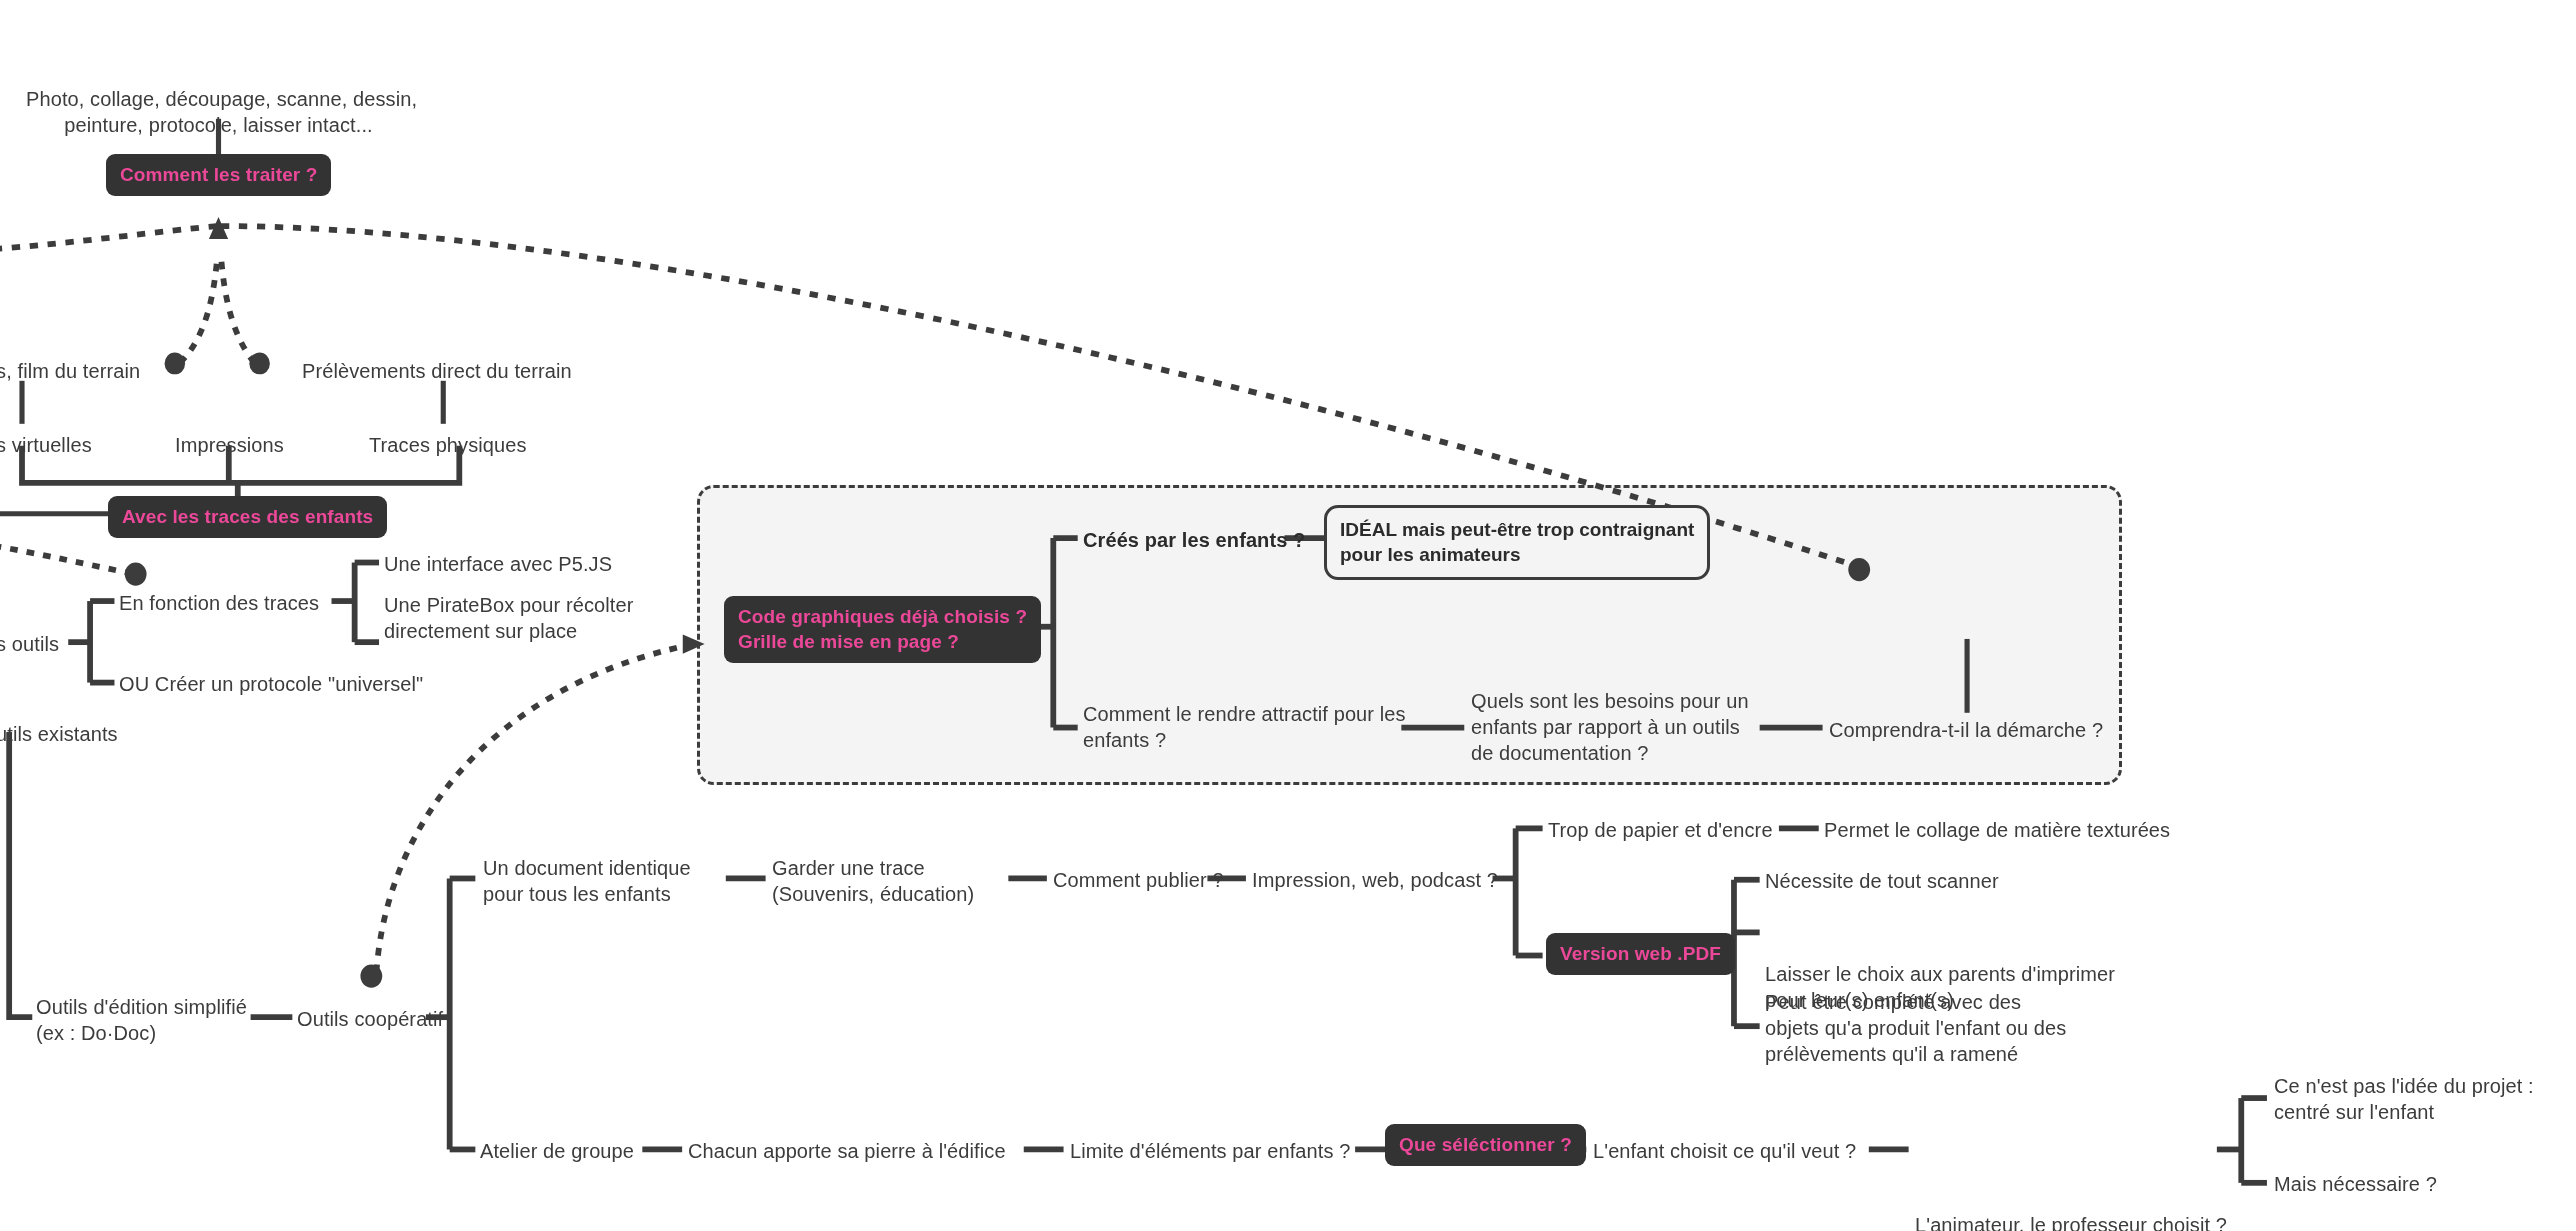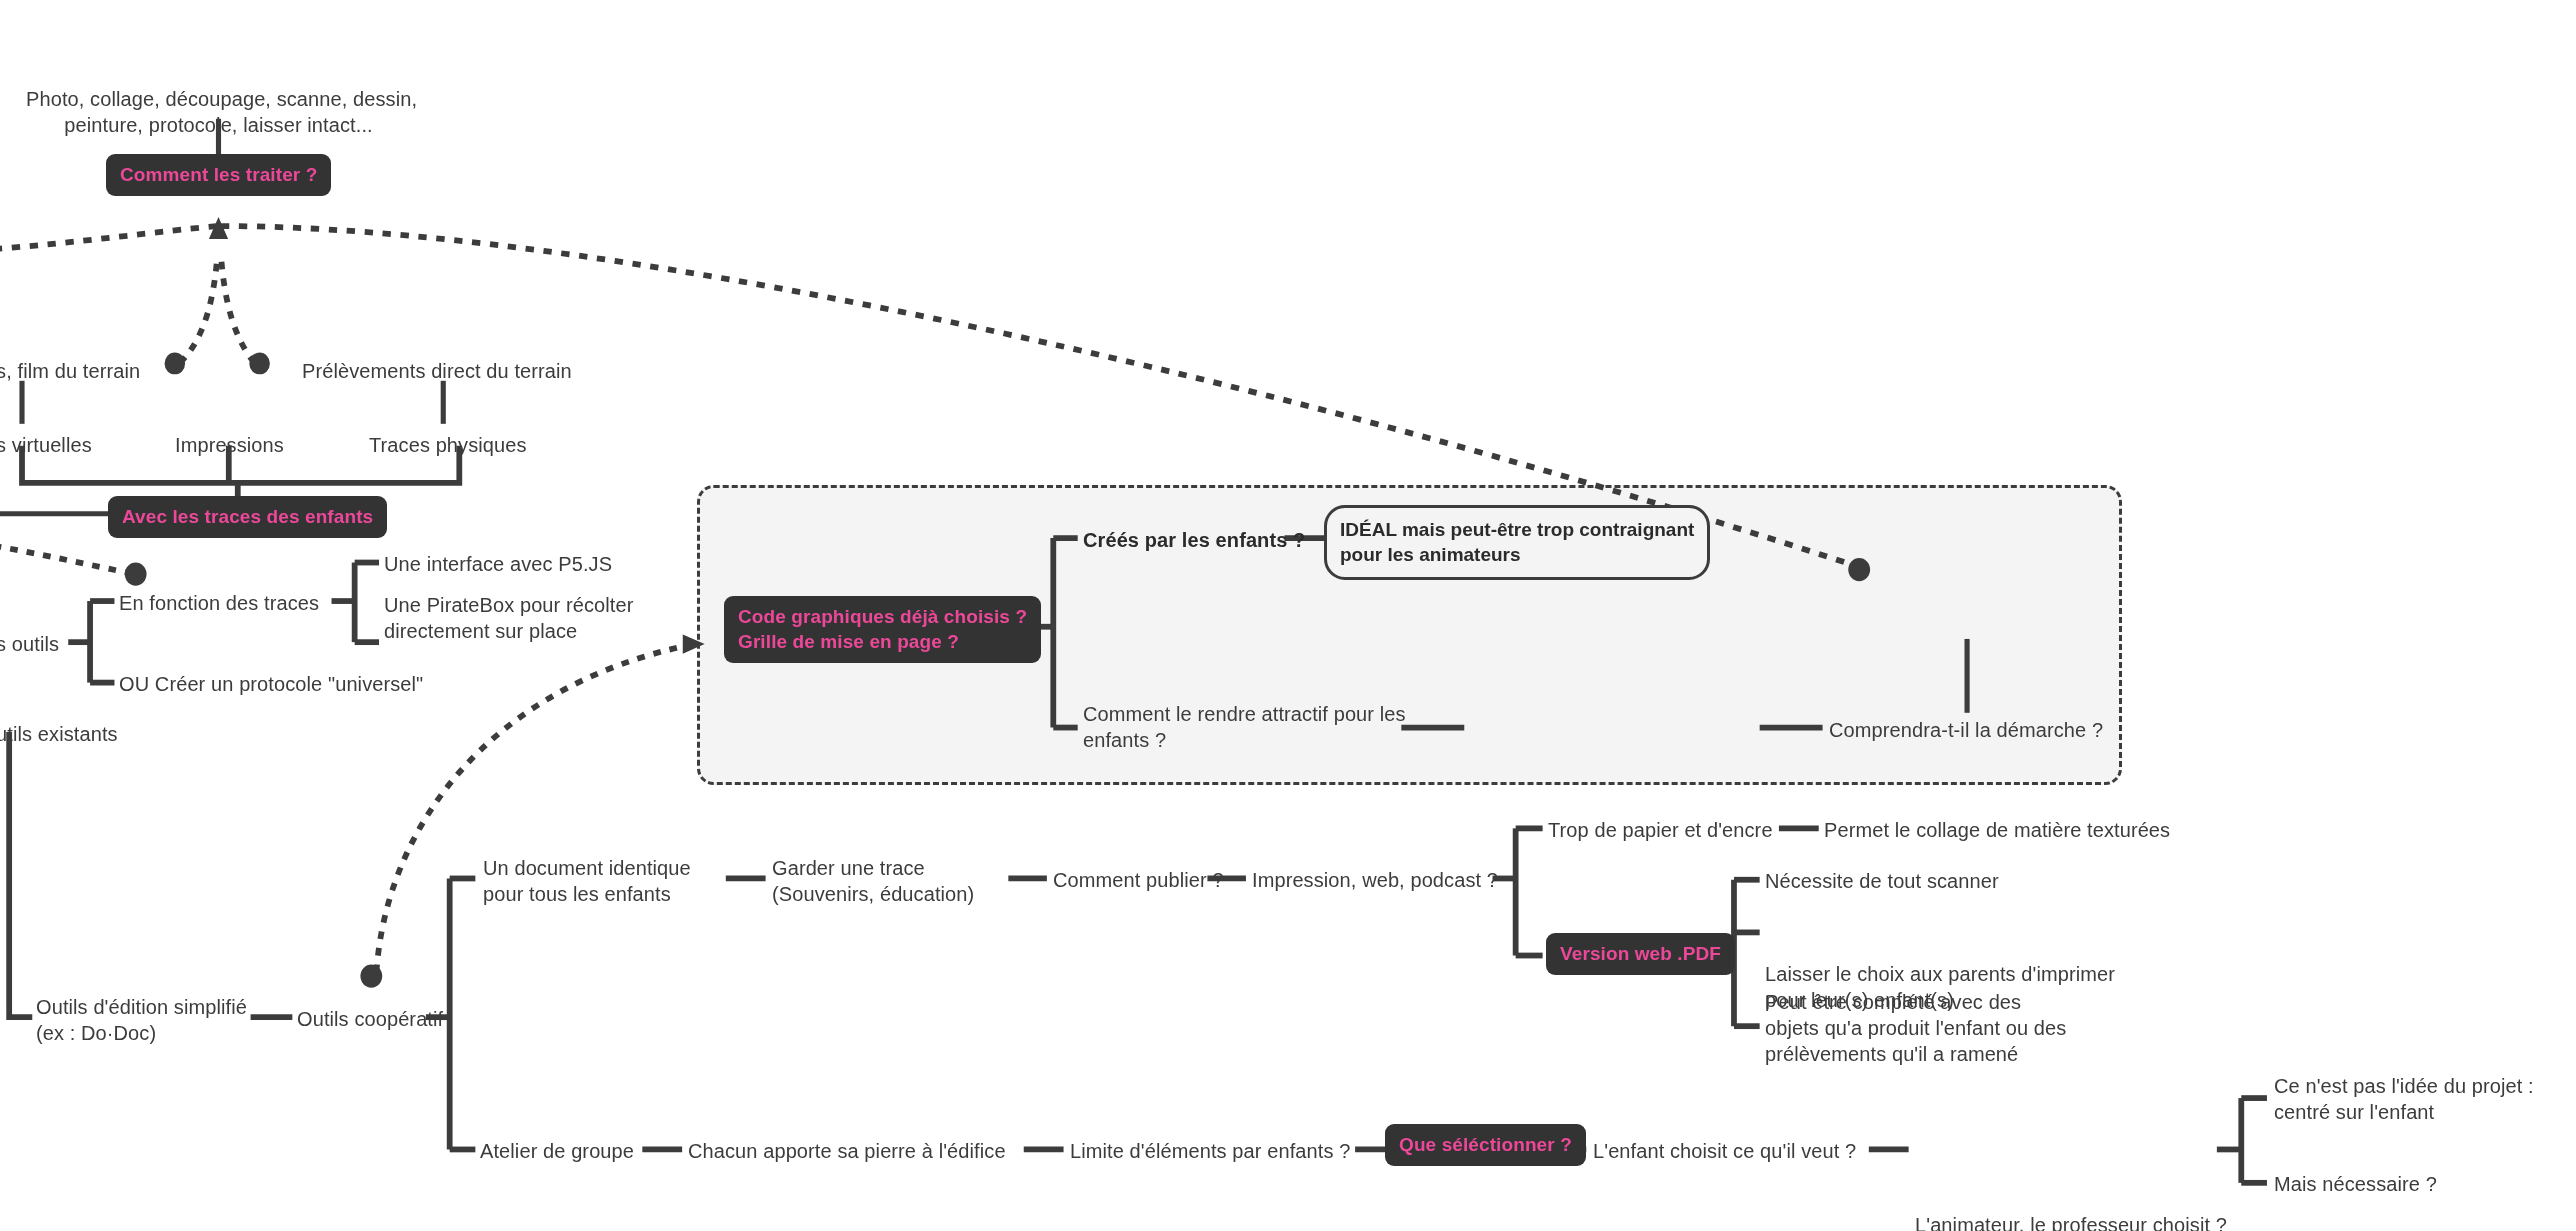--- a/index.html
+++ b/index.html
@@ -39,21 +39,21 @@
     font-size:19px;
     line-height:1.32;
     padding:8.3px 14px;
     white-space:pre;
     letter-spacing:0.1px;
   }
   .outline-box{
     position:absolute;
     background:#f4f4f4;
     border:3.2px solid #3c3c3c;
-    border-radius:21px;
+    border-radius:14px;
     color:#2b2b2b;
     font-weight:bold;
     font-size:19px;
     line-height:1.34;
     padding:9px 13px;
     white-space:pre;
   }
   .dashzone{
     position:absolute;
     background:#f4f4f4;
@@ -211,20 +211,23 @@
 Grille de mise en page ?</div>
 
   <div class="node bold-node" style="left:1083px;top:527px;">Créés par les enfants ?</div>
 
   <div class="outline-box" style="left:1324px;top:505px;">IDÉAL mais peut-être trop contraignant
 pour les animateurs</div>
 
   <div class="node" style="left:1083px;top:701px;">Comment le rendre attractif pour les
 enfants ?</div>
 
+  <div class="node" style="left:1471px;top:688px;">Quels sont les besoins pour un
+enfants par rapport à un outils
+de documentation ?</div>
 
   <div class="node" style="left:1829px;top:717px;">Comprendra-t-il la démarche ?</div>
 
 
   <div class="node" style="left:483px;top:855px;">Un document identique
 pour tous les enfants</div>
 
   <div class="node" style="left:772px;top:855px;">Garder une trace
 (Souvenirs, éducation)</div>
 

